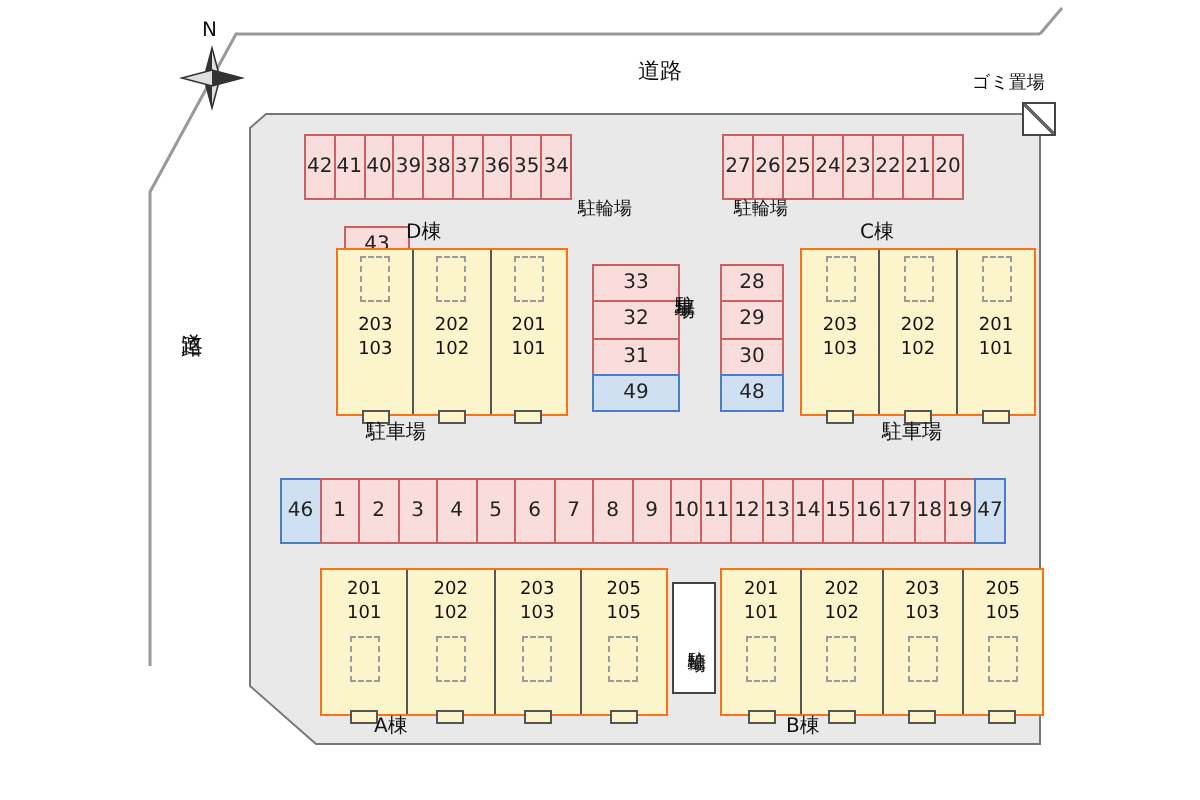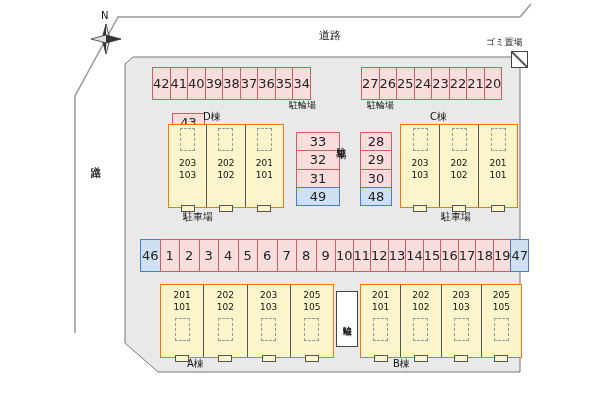--- a/index.html
+++ b/index.html
@@ -3,21 +3,21 @@
 <meta charset="utf-8">
 <style>
   html,body{margin:0;padding:0;}
   body{width:600px;height:400px;background:#fff;font-family:"DejaVu Sans","Liberation Sans",sans-serif;overflow:hidden;}
   #stage{position:relative;width:600px;height:400px;}
   svg.lines{position:absolute;left:0;top:0;}
   .lbl{position:absolute;font-size:10px;color:#111;white-space:nowrap;line-height:1;}
   .vert{writing-mode:vertical-rl;text-orientation:upright;letter-spacing:1px;white-space:normal;}
   .prow{position:absolute;display:flex;}
   .prow.col{flex-direction:column;}
-  .pspace{flex:1;display:flex;align-items:center;justify-content:center;font-size:13px;color:#222;}
+  .pspace{flex:1;display:flex;align-items:center;justify-content:center;font-size:10px;color:#222;}
   .pspace.pink{background:#f9dcdc;border:1px solid #cc6060;}
   .pspace.blue{background:#cfe0f2;border:1px solid #4a7cc7;}
   .prow:not(.col) .pspace + .pspace{margin-left:-1px;}
   .prow.col .pspace + .pspace{margin-top:-1px;}
   .bldg{position:absolute;background:#fcf5cc;border:1px solid #f97316;display:flex;}
   .unit{flex:1;border-right:1px solid #555;display:flex;flex-direction:column;align-items:center;position:relative;}
   .unit:last-child{border-right:none;}
   .stair{width:13px;height:21px;border:1px dashed #999;}
   .room{text-align:center;font-size:9px;line-height:1.3;color:#111;}
   .room span{display:block;}
@@ -58,21 +58,21 @@
       <div class="pspace pink">42</div>
       <div class="pspace pink">41</div>
       <div class="pspace pink">40</div>
       <div class="pspace pink">39</div>
       <div class="pspace pink">38</div>
       <div class="pspace pink">37</div>
       <div class="pspace pink">36</div>
       <div class="pspace pink">35</div>
       <div class="pspace pink">34</div>
     </div>
-  <div class="prow" style="left:361px;top:67px;width:137px;height:33px;">
+  <div class="prow" style="left:361px;top:67px;width:121px;height:33px;">
       <div class="pspace pink">27</div>
       <div class="pspace pink">26</div>
       <div class="pspace pink">25</div>
       <div class="pspace pink">24</div>
       <div class="pspace pink">23</div>
       <div class="pspace pink">22</div>
       <div class="pspace pink">21</div>
       <div class="pspace pink">20</div>
     </div>
 

